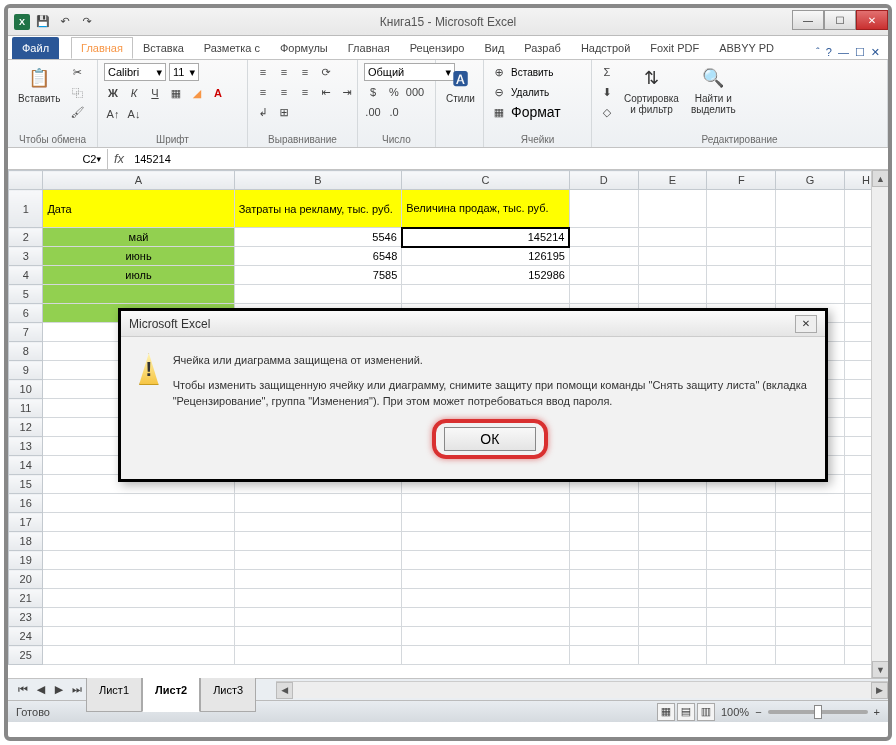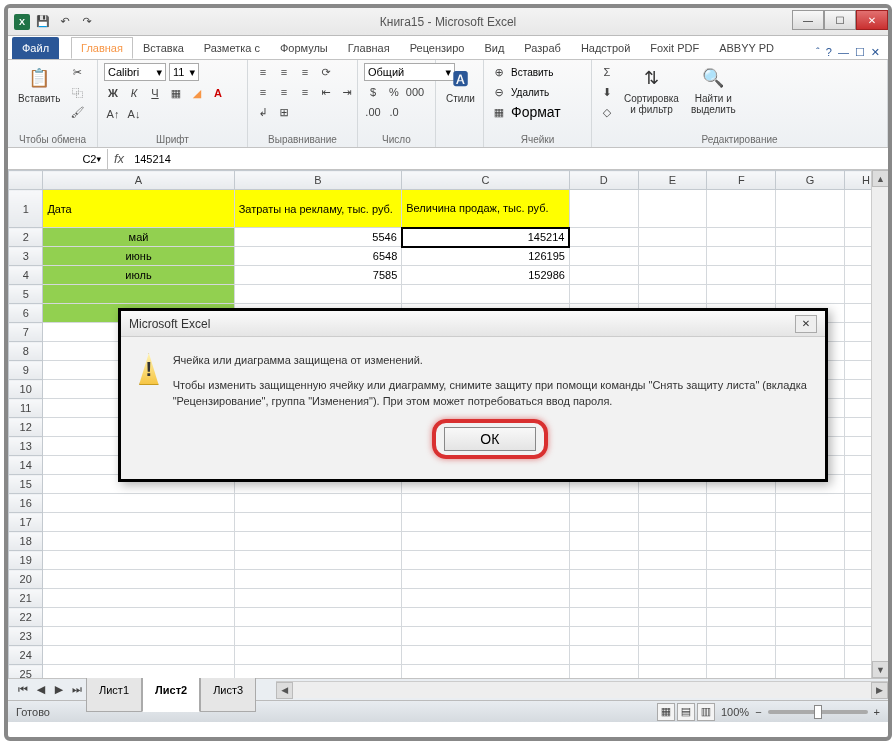--- a/index.html
+++ b/index.html
@@ -504,31 +504,20 @@
             <td></td>
             <td></td>
             <td></td>
             <td></td>
             <td></td>
             <td></td>
             <td></td>
             <td></td>
           </tr>
           <tr>
-            <th class="row-hdr">22</th>
-            <td></td>
-            <td></td>
-            <td></td>
-            <td></td>
-            <td></td>
-            <td></td>
-            <td></td>
-            <td></td>
-          </tr>
-          <tr>
             <th class="row-hdr">23</th>
             <td></td>
             <td></td>
             <td></td>
             <td></td>
             <td></td>
             <td></td>
             <td></td>
             <td></td>
           </tr>

